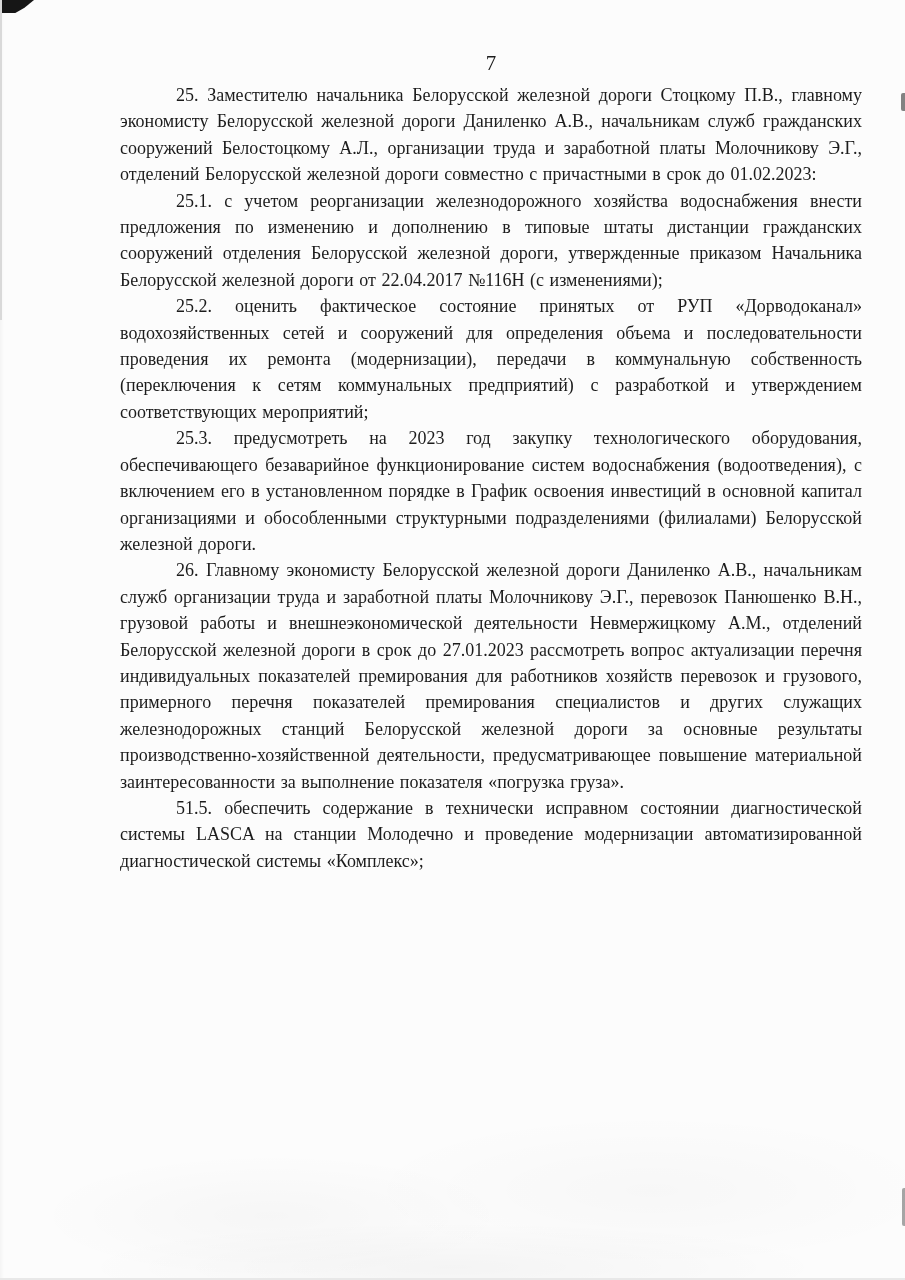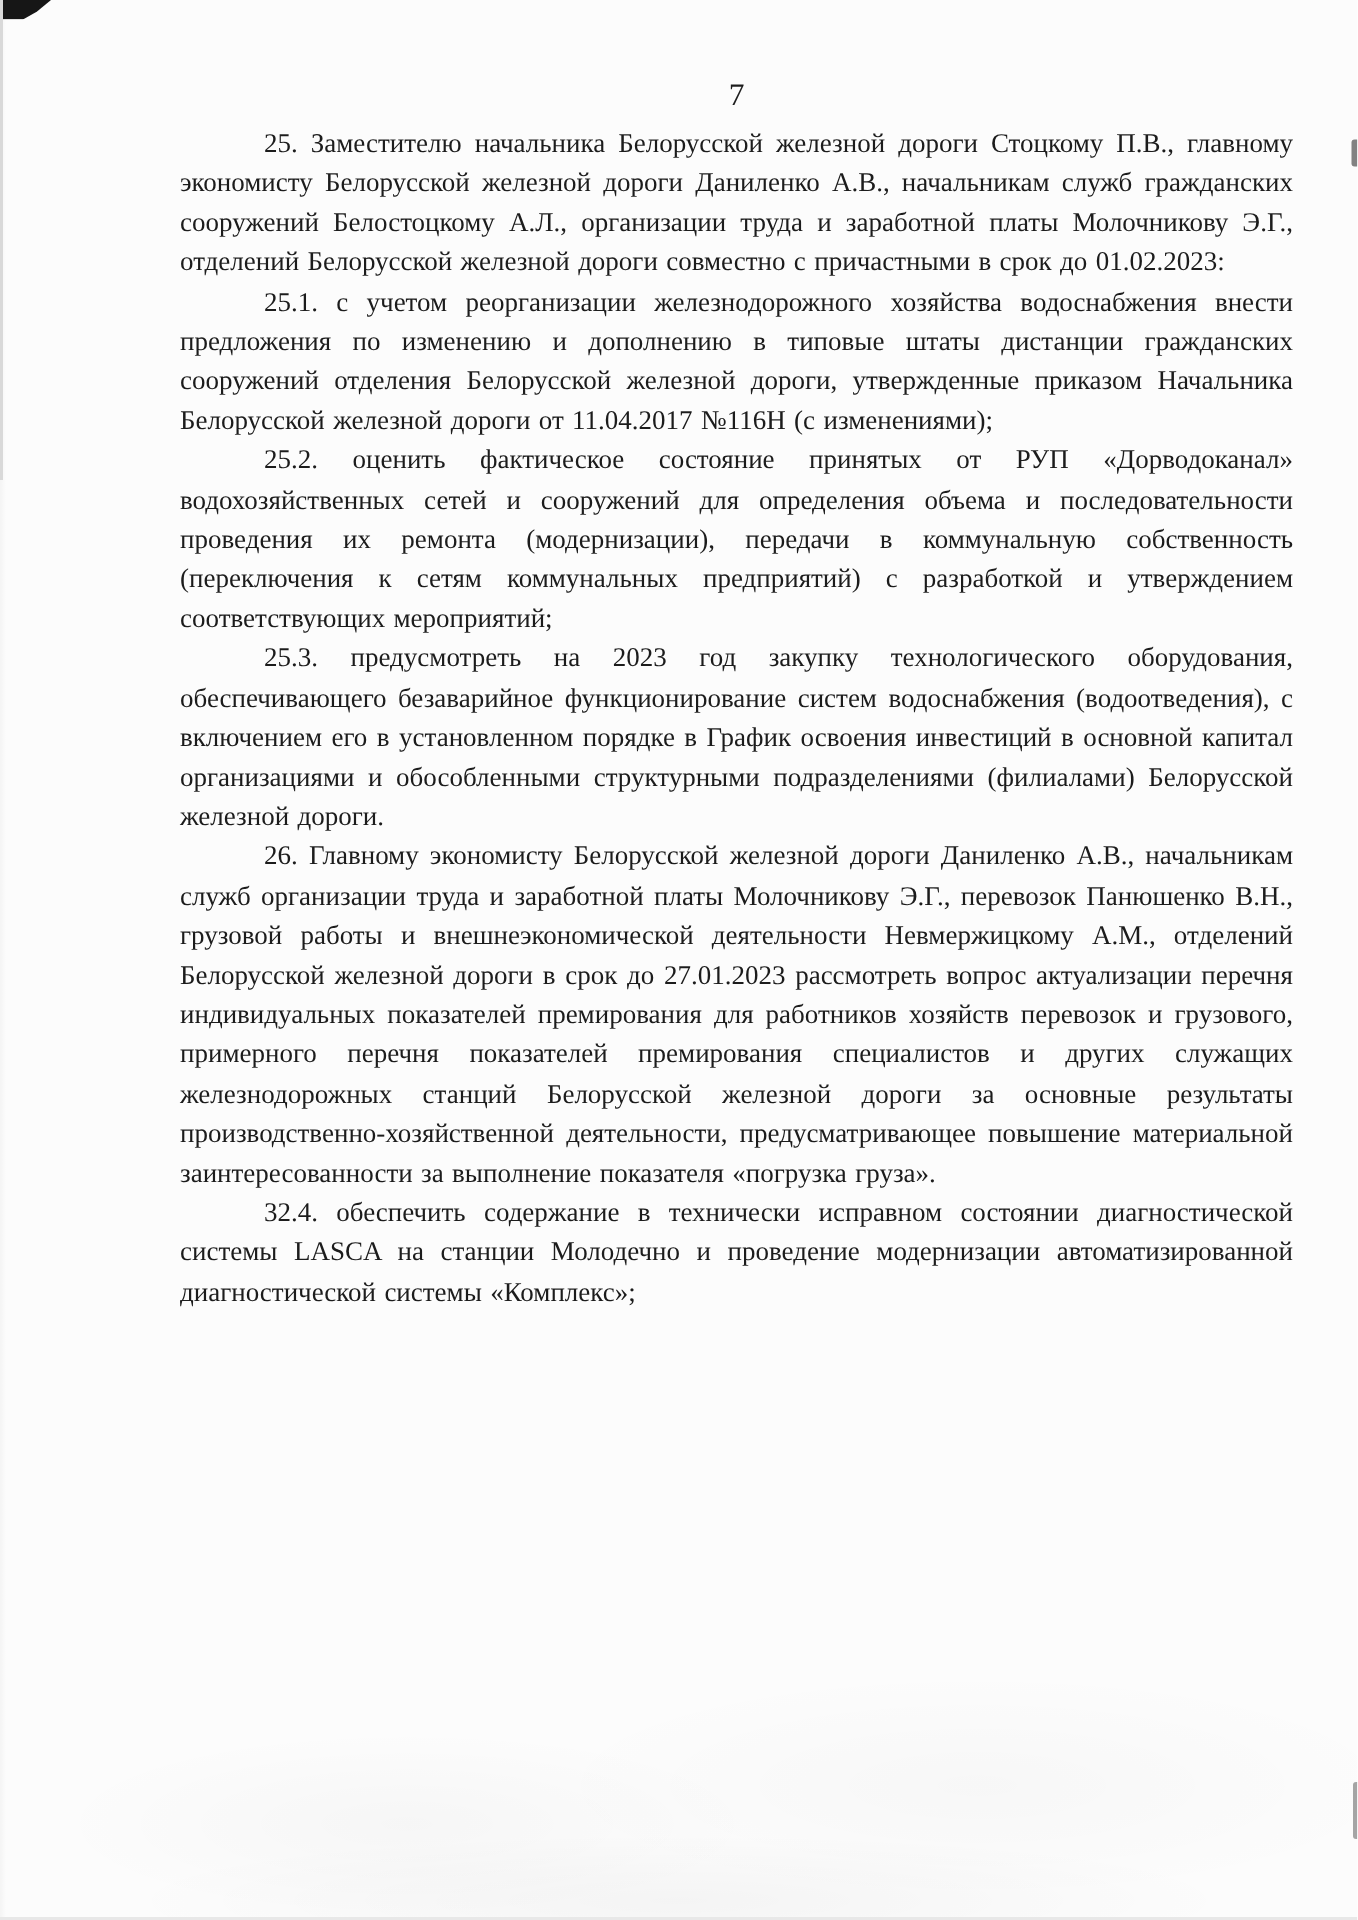--- a/index.html
+++ b/index.html
@@ -87,25 +87,25 @@
 <body>
 
 <div class="page">
 
   <div class="texture"></div>
 
   <div class="page-number">7</div>
 
   <div class="content">
     <p class="para">25. Заместителю начальника Белорусской железной дороги Стоцкому П.В., главному экономисту Белорусской железной дороги Даниленко А.В., начальникам служб гражданских сооружений Белостоцкому А.Л., организации труда и заработной платы Молочникову Э.Г., отделений Белорусской железной дороги совместно с причастными в срок до 01.02.2023:</p>
-    <p class="para">25.1. с учетом реорганизации железнодорожного хозяйства водоснабжения внести предложения по изменению и дополнению в типовые штаты дистанции гражданских сооружений отделения Белорусской железной дороги, утвержденные приказом Начальника Белорусской железной дороги от 11.04.2017 №116Н (с изменениями);</p>
+    <p class="para">25.1. с учетом реорганизации железнодорожного хозяйства водоснабжения внести предложения по изменению и дополнению в типовые штаты дистанции гражданских сооружений отделения Белорусской железной дороги, утвержденные приказом Начальника Белорусской железной дороги от 22.04.2017 №116Н (с изменениями);</p>
     <p class="para">25.2. оценить фактическое состояние принятых от РУП «Дорводоканал» водохозяйственных сетей и сооружений для определения объема и последовательности проведения их ремонта (модернизации), передачи в коммунальную собственность (переключения к сетям коммунальных предприятий) с разработкой и утверждением соответствующих мероприятий;</p>
     <p class="para">25.3. предусмотреть на 2023 год закупку технологического оборудования, обеспечивающего безаварийное функционирование систем водоснабжения (водоотведения), с включением его в установленном порядке в График освоения инвестиций в основной капитал организациями и обособленными структурными подразделениями (филиалами) Белорусской железной дороги.</p>
     <p class="para">26. Главному экономисту Белорусской железной дороги Даниленко А.В., начальникам служб организации труда и заработной платы Молочникову Э.Г., перевозок Панюшенко В.Н., грузовой работы и внешнеэкономической деятельности Невмержицкому А.М., отделений Белорусской железной дороги в срок до 27.01.2023 рассмотреть вопрос актуализации перечня индивидуальных показателей премирования для работников хозяйств перевозок и грузового, примерного перечня показателей премирования специалистов и других служащих железнодорожных станций Белорусской железной дороги за основные результаты производственно-хозяйственной деятельности, предусматривающее повышение материальной заинтересованности за выполнение показателя «погрузка груза».</p>
-    <p class="para">32.4. обеспечить содержание в технически исправном состоянии диагностической системы LASCA на станции Молодечно и проведение модернизации автоматизированной диагностической системы «Комплекс»;</p>
+    <p class="para">51.5. обеспечить содержание в технически исправном состоянии диагностической системы LASCA на станции Молодечно и проведение модернизации автоматизированной диагностической системы «Комплекс»;</p>
   </div>
 
   <div class="art art-top-left"></div>
   <div class="art art-right-upper"></div>
   <div class="art art-right-lower"></div>
   <div class="art art-left-line"></div>
   <div class="art art-bottom-line"></div>
 
 </div>
 

